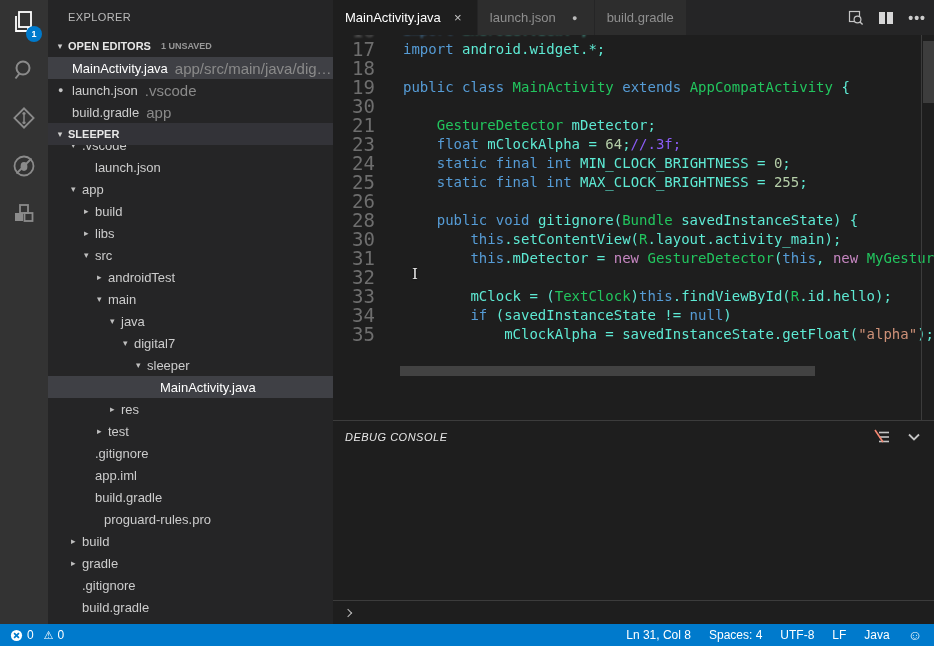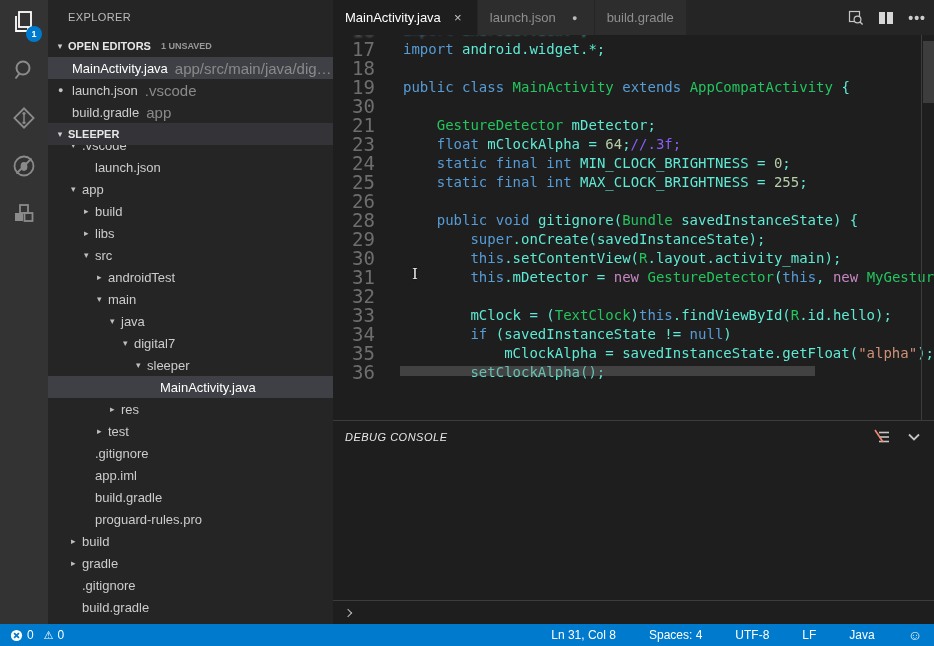--- a/index.html
+++ b/index.html
@@ -67,21 +67,21 @@
   #panel-actions { margin-left:auto; display:flex; align-items:center; gap:16px; }
   #panel-input { position:absolute; left:0; bottom:0; width:601px; height:24px; border-top:1px solid #3c3c3c; display:flex; align-items:center; }
   #prompt-chevron { width:6px; height:6px; border-top:1.5px solid #bdbdbd; border-right:1.5px solid #bdbdbd;
     transform:rotate(45deg); margin-left:12px; }
 
   
   #status-bar { position:absolute; left:0; top:624px; width:934px; height:22px; background:#007acc; color:#ffffff;
     font-size:12px; display:flex; align-items:center; }
   #status-left { display:flex; align-items:center; gap:10px; padding-left:10px; }
   .sb-item { display:flex; align-items:center; gap:4px; cursor:pointer; }
-  #status-right { margin-left:auto; display:flex; align-items:center; gap:33px; padding-right:12px; }
+  #status-right { margin-left:auto; display:flex; align-items:center; gap:18px; padding-right:12px; }
   .warn-glyph { font-size:11px; }
   .smiley-glyph { font-size:14px; line-height:14px; }
 </style>
 </head>
 <body>
 
 <div id="activity-bar">
     <div class="ab-item active">
       <span><svg width="26" height="26" viewBox="0 0 26 26">
           <rect x="8" y="3" width="12" height="15" fill="none" stroke="currentColor" stroke-width="1.8"></rect>
@@ -209,21 +209,21 @@
         <span>.gitignore</span>
       </div>
       <div class="tree-row" style="padding-left: 36px;">
         <span class="twistie"></span>
         <span>app.iml</span>
       </div>
       <div class="tree-row" style="padding-left: 36px;">
         <span class="twistie"></span>
         <span>build.gradle</span>
       </div>
-      <div class="tree-row" style="padding-left: 36px;">
+      <div class="tree-row" style="padding-left: 45px;">
         <span class="twistie"></span>
         <span>proguard-rules.pro</span>
       </div>
       <div class="tree-row" style="padding-left: 23px;">
         <span class="twistie">▸</span>
         <span>build</span>
       </div>
       <div class="tree-row" style="padding-left: 23px;">
         <span class="twistie">▸</span>
         <span>gradle</span>
@@ -275,28 +275,26 @@
       <div class="code-line"><span class="gutter">17</span><span class="code-text"><span class="tk-k">import</span><span class="tk-p"> android.widget.*;</span></span></div>
       <div class="code-line"><span class="gutter">18</span><span class="code-text"></span></div>
       <div class="code-line"><span class="gutter">19</span><span class="code-text"><span class="tk-k">public</span><span class="tk-p"> </span><span class="tk-k">class</span><span class="tk-p"> </span><span class="tk-t">MainActivity</span><span class="tk-p"> </span><span class="tk-k">extends</span><span class="tk-p"> </span><span class="tk-t">AppCompatActivity</span><span class="tk-p"> {</span></span></div>
       <div class="code-line"><span class="gutter">30</span><span class="code-text"></span></div>
       <div class="code-line"><span class="gutter">21</span><span class="code-text"><span class="tk-p">    </span><span class="tk-t">GestureDetector</span><span class="tk-p"> mDetector;</span></span></div>
       <div class="code-line"><span class="gutter">23</span><span class="code-text"><span class="tk-p">    </span><span class="tk-k">float</span><span class="tk-p"> mClockAlpha = </span><span class="tk-n">64</span><span class="tk-p">;</span><span class="tk-c">//.3f;</span></span></div>
       <div class="code-line"><span class="gutter">24</span><span class="code-text"><span class="tk-p">    </span><span class="tk-k">static</span><span class="tk-p"> </span><span class="tk-k">final</span><span class="tk-p"> </span><span class="tk-k">int</span><span class="tk-p"> MIN_CLOCK_BRIGHTNESS = </span><span class="tk-n">0</span><span class="tk-p">;</span></span></div>
       <div class="code-line"><span class="gutter">25</span><span class="code-text"><span class="tk-p">    </span><span class="tk-k">static</span><span class="tk-p"> </span><span class="tk-k">final</span><span class="tk-p"> </span><span class="tk-k">int</span><span class="tk-p"> MAX_CLOCK_BRIGHTNESS = </span><span class="tk-n">255</span><span class="tk-p">;</span></span></div>
       <div class="code-line"><span class="gutter">26</span><span class="code-text"></span></div>
       <div class="code-line"><span class="gutter">28</span><span class="code-text"><span class="tk-p">    </span><span class="tk-k">public</span><span class="tk-p"> </span><span class="tk-k">void</span><span class="tk-p"> gitignore(</span><span class="tk-t">Bundle</span><span class="tk-p"> savedInstanceState) {</span></span></div>
-      <div class="code-line"><span class="gutter">29</span><span class="code-text"><span class="tk-p">        </span><span class="tk-k">super</span><span class="tk-p">.onCreate(savedInstanceState);</span></span></div>
       <div class="code-line"><span class="gutter">30</span><span class="code-text"><span class="tk-p">        </span><span class="tk-k">this</span><span class="tk-p">.setContentView(</span><span class="tk-t">R</span><span class="tk-p">.layout.activity_main);</span></span></div>
       <div class="code-line"><span class="gutter">31</span><span class="code-text"><span class="tk-p">        </span><span class="tk-k">this</span><span class="tk-p">.mDetector = </span><span class="tk-m">new</span><span class="tk-p"> </span><span class="tk-t">GestureDetector</span><span class="tk-p">(</span><span class="tk-k">this</span><span class="tk-p">, </span><span class="tk-m">new</span><span class="tk-p"> </span><span class="tk-t">MyGestureListener</span></span></div>
       <div class="code-line"><span class="gutter">32</span><span class="code-text"></span></div>
       <div class="code-line"><span class="gutter">33</span><span class="code-text"><span class="tk-p">        mClock = (</span><span class="tk-t">TextClock</span><span class="tk-p">)</span><span class="tk-k">this</span><span class="tk-p">.findViewById(</span><span class="tk-t">R</span><span class="tk-p">.id.hello);</span></span></div>
       <div class="code-line"><span class="gutter">34</span><span class="code-text"><span class="tk-p">        </span><span class="tk-k">if</span><span class="tk-p"> (savedInstanceState != </span><span class="tk-k">null</span><span class="tk-p">)</span></span></div>
       <div class="code-line"><span class="gutter">35</span><span class="code-text"><span class="tk-p">            mClockAlpha = savedInstanceState.getFloat(</span><span class="tk-s">"alpha"</span><span class="tk-p">);</span></span></div>
-      <div class="code-line"><span class="gutter">36</span><span class="code-text"><span class="tk-p">        setClockAlpha();</span></span></div>
     </div>
   <div id="h-scrollbar"></div>
   <div id="v-scrollbar">
       <div id="v-thumb"></div>
     </div>
   <div id="mouse-cursor">I</div>
 
   <div id="panel">
     <div id="panel-header">
       <span id="panel-title">DEBUG CONSOLE</span>

